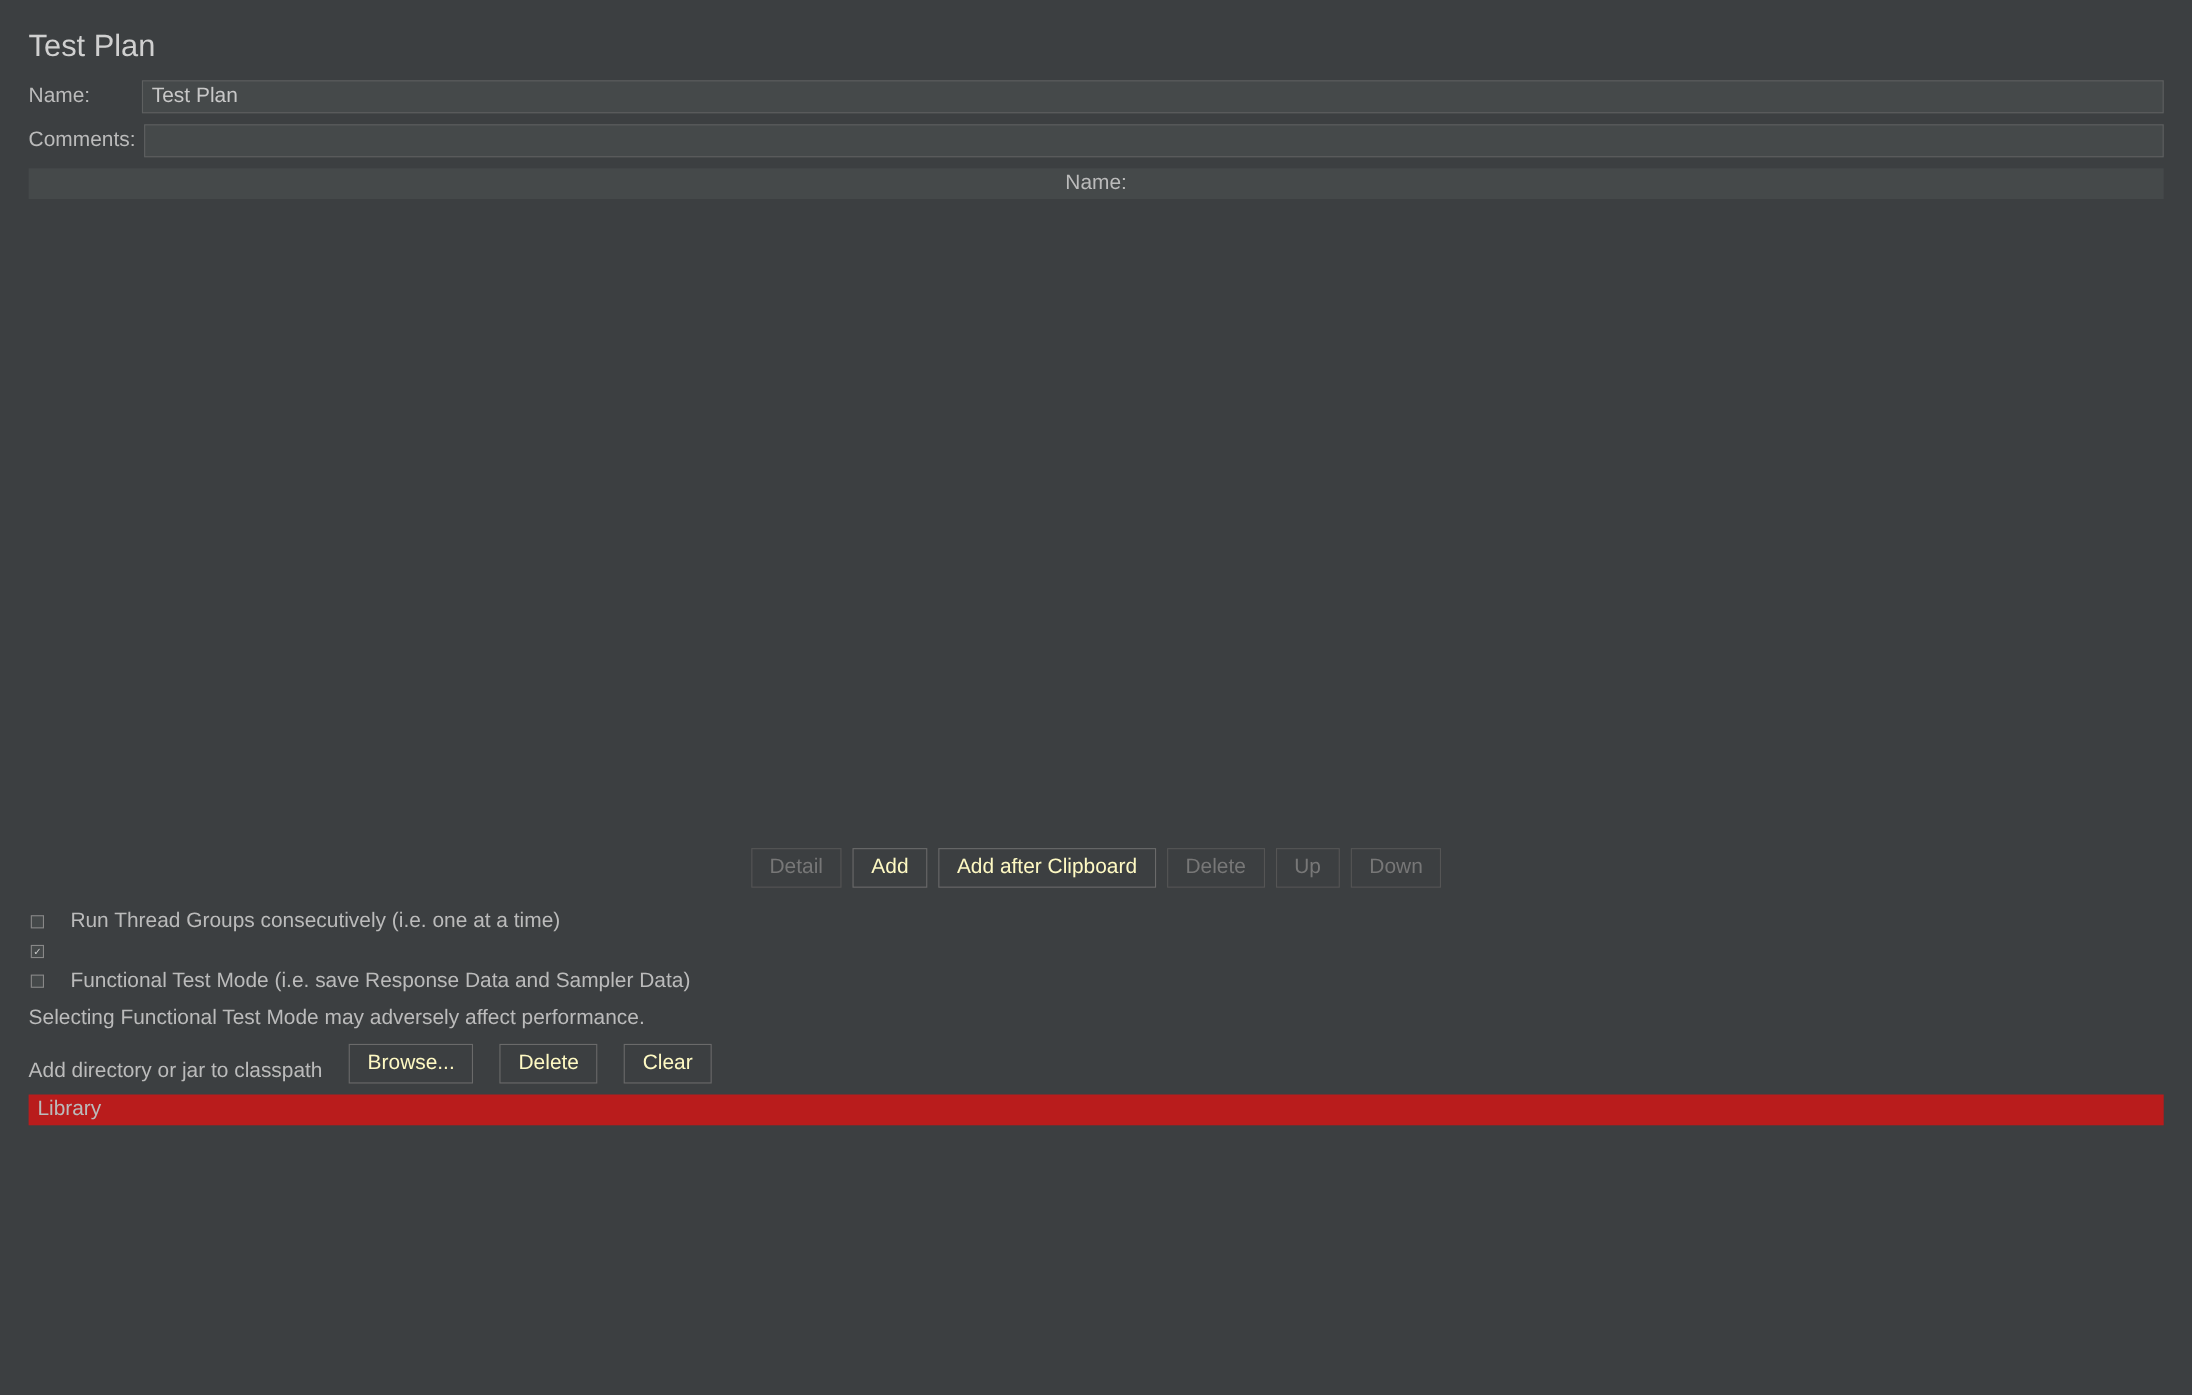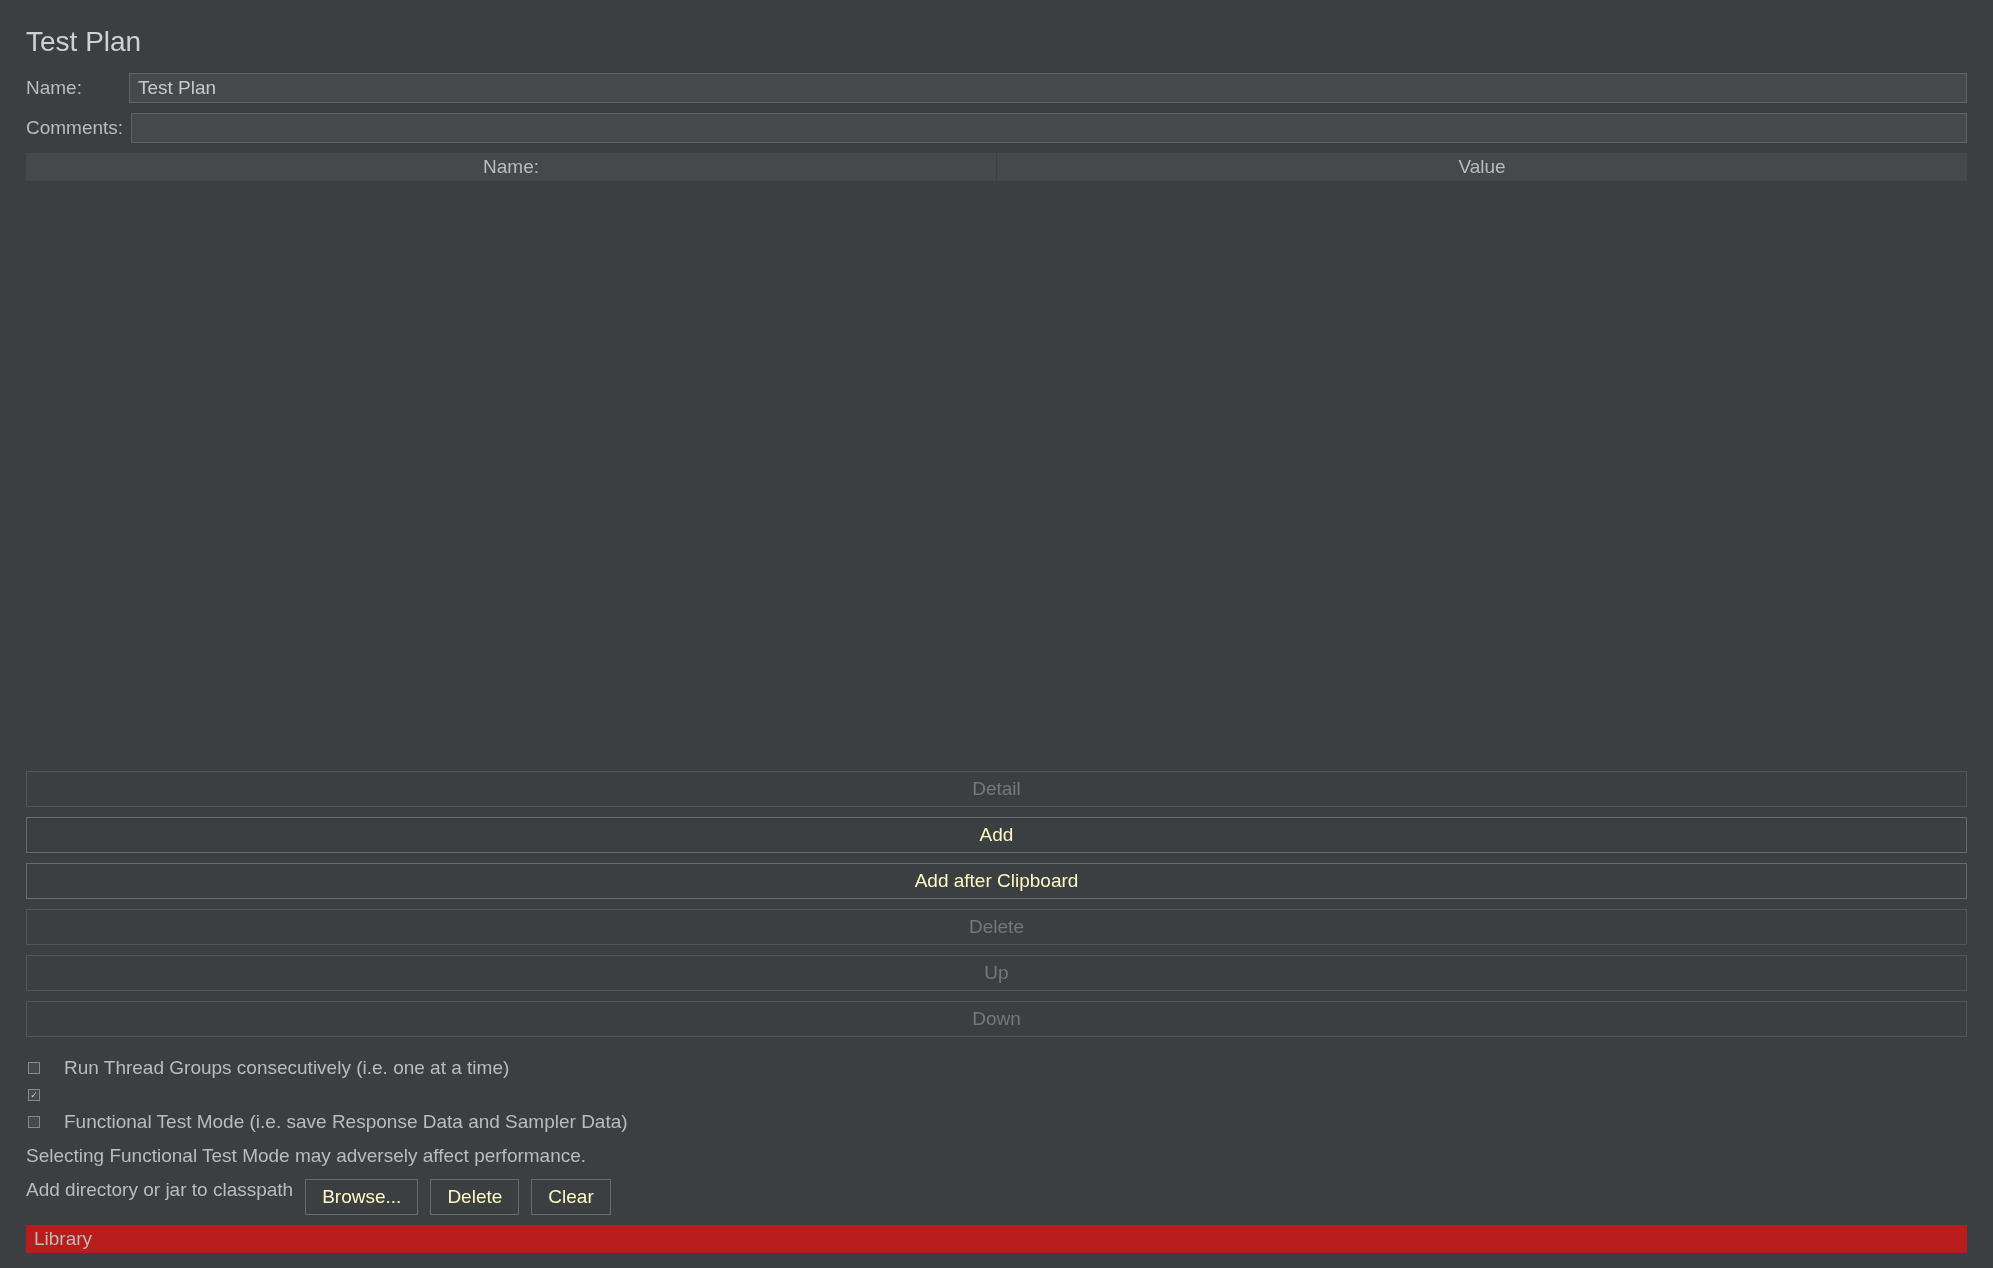--- a/index.html
+++ b/index.html
@@ -71,21 +71,20 @@
       border-right: none;
     }
     .table-body {
       height: 575px;
     }
     .button-row {
       display: flex;
       justify-content: center;
       gap: 10px;
       margin: 10px 0 20px 0;
-      flex-direction: column;
     }
     .btn {
       background: transparent;
       border: 1px solid #6a6a6a;
       color: #fef9c3;
       padding: 6px 16px;
       font-size: 19px;
       cursor: pointer;
     }
     .btn.disabled {
@@ -111,22 +110,22 @@
       color: #ccc;
       line-height: 1;
     }
     .note {
       color: #bbbbbb;
       margin: 12px 0;
       padding-left: 0px;
     }
     .classpath-row {
       display: flex;
-      align-items: flex-start;
-      gap: 12px;
+      align-items: flex-end;
+      gap: 24px;
       margin: 12px 0 10px 0;
     }
     .library-header {
       background: #b91c1c;
       padding: 4px 8px;
       color: #bbbbbb;
       height: 28px;
       display: flex;
       align-items: center;
     }
@@ -144,21 +143,20 @@
 
   <div class="form-row">
     <div class="form-label">Comments:</div>
     <input class="form-input" type="text" value="" style="">
   </div>
 
 
   <div class="table-container">
     <div class="table-header">
       <div class="table-header-cell">Name:</div>
-      <div class="table-header-cell">Value</div>
     </div>
     <div class="table-body"></div>
   </div>
 
   <div class="button-row">
     <button class="btn disabled">Detail</button>
     <button class="btn">Add</button>
     <button class="btn">Add after Clipboard</button>
     <button class="btn disabled">Delete</button>
     <button class="btn disabled">Up</button>

